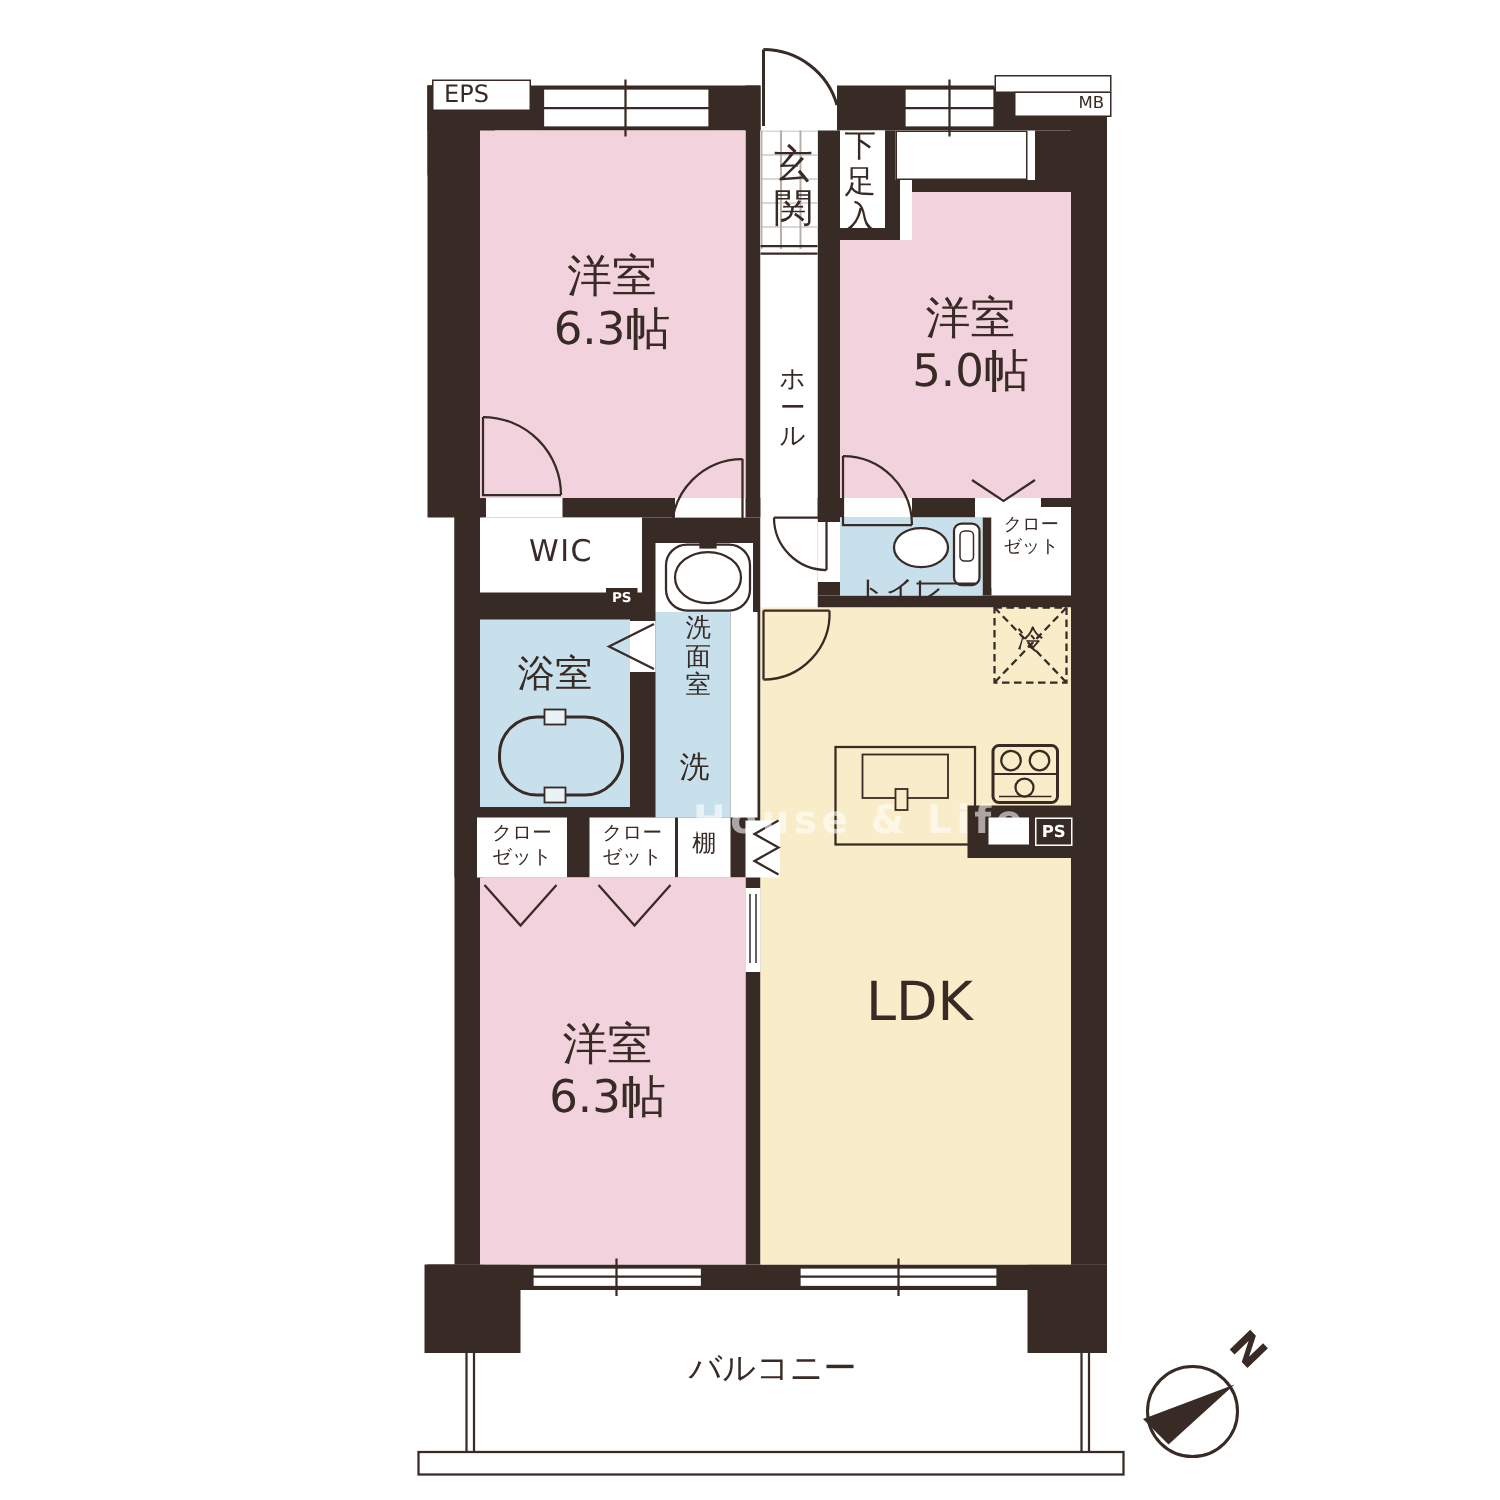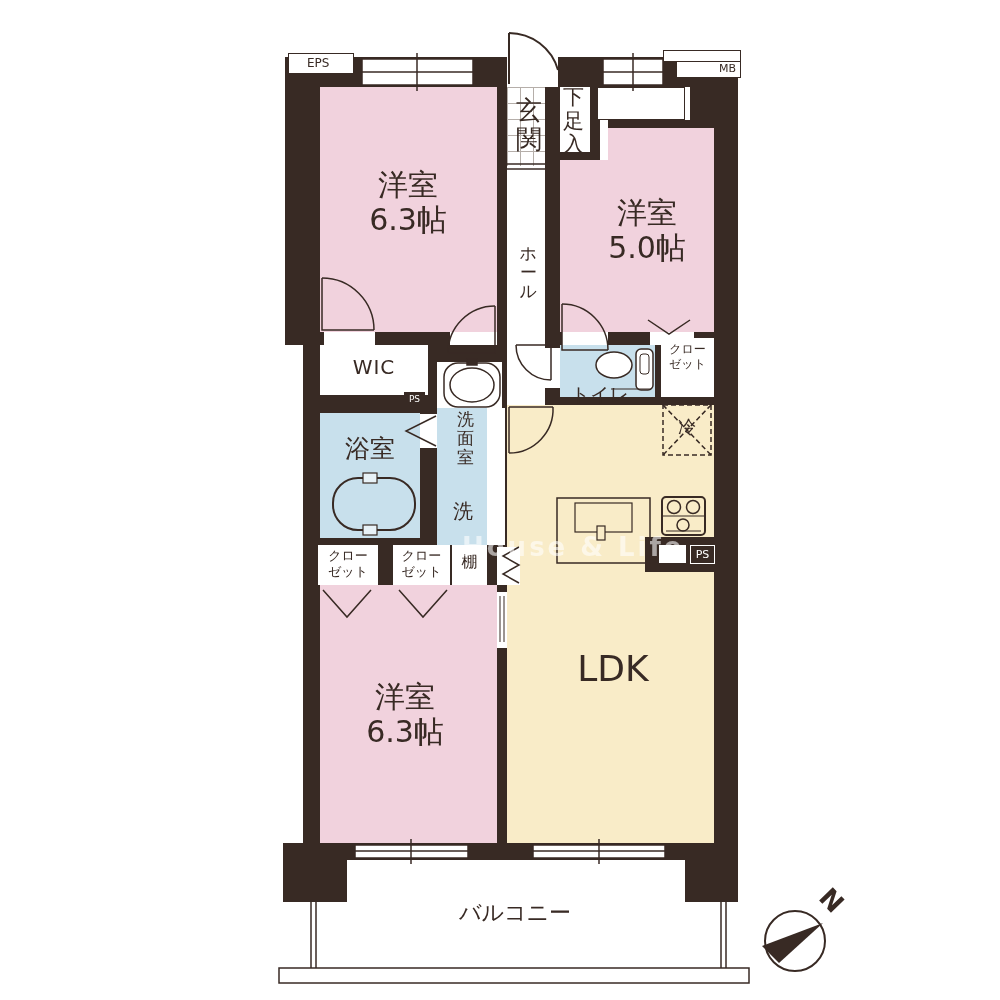--- a/index.html
+++ b/index.html
@@ -11,21 +11,21 @@
   .cream{background:#f9ecc8;}
   .blue{background:#c8e0ec;}
   .white{background:#ffffff;}
   .gap{position:absolute;background:#ffffff;z-index:3;}
   .box{position:absolute;z-index:3;}
   .tile{background-color:#ffffff;background-image:linear-gradient(#b5aea9 1px, transparent 1px),linear-gradient(90deg,#b5aea9 1px, transparent 1px);background-size:13px 16px;}
   svg.overlay{position:absolute;left:0;top:0;z-index:4;}
   .label{position:absolute;z-index:5;color:#382a24;line-height:1.15;white-space:nowrap;}
   .center{text-align:center;}
   .vert{word-break:break-all;white-space:normal;line-height:1.12;text-align:right;}
-  .dark-box{background:#382a24;color:#ffffff;display:flex;align-items:center;justify-content:center;z-index:3;position:absolute;font-weight:normal;}
+  .dark-box{background:#382a24;color:#ffffff;display:flex;align-items:center;justify-content:center;z-index:3;position:absolute;font-weight:bold;}
   .thin-outline{border:1.5px solid #382a24;box-sizing:border-box;background:#fff;}
   .watermark{position:absolute;z-index:6;color:rgba(255,255,255,0.52);font-weight:800;pointer-events:none;white-space:nowrap;}
 </style>
 </head>
 <body>
 
 <div id="canvas">
 
   <div class="wall" style="left:285px;top:57px;width:222px;height:30px"></div>
   <div class="wall" style="left:558px;top:57px;width:180px;height:30px"></div>
@@ -194,21 +194,21 @@
       <rect x="279" y="968" width="470" height="15" fill="#ffffff"></rect>
     </g>
 
     <g>
       <circle cx="795" cy="941" r="30" stroke-width="2" fill="#ffffff"></circle>
       <polygon points="823,923 762,946 779,963" fill="#382a24" stroke="none"></polygon>
     </g>
   </svg>
 
   <div class="box thin-outline" style="left:288px;top:53px;width:66px;height:21px">
-    <div class="label" style="position:static;font-size:12px;line-height:18px;padding-left:18px">EPS</div>
+    <div class="label" style="position:static;font-size:16px;line-height:18px;padding-left:7px">EPS</div>
   </div>
   <div class="box thin-outline" style="left:663px;top:50px;width:78px;height:12px"></div>
   <div class="box thin-outline" style="left:676px;top:61px;width:65px;height:17px;text-align:right">
     <div class="label" style="position:static;font-size:11px;line-height:14px;padding-right:4px;text-align:right">MB</div>
   </div>
   <div class="dark-box" style="left:404px;top:392px;width:21px;height:13px;font-size:9px">PS</div>
   <div class="dark-box" style="left:690px;top:545px;width:25px;height:19px;font-size:11px;border:1.5px solid #fff;box-sizing:border-box">PS</div>
 
   <div class="label center" style="left:338px;top:168px;width:140px;font-size:30px">
     <div>洋室</div>

